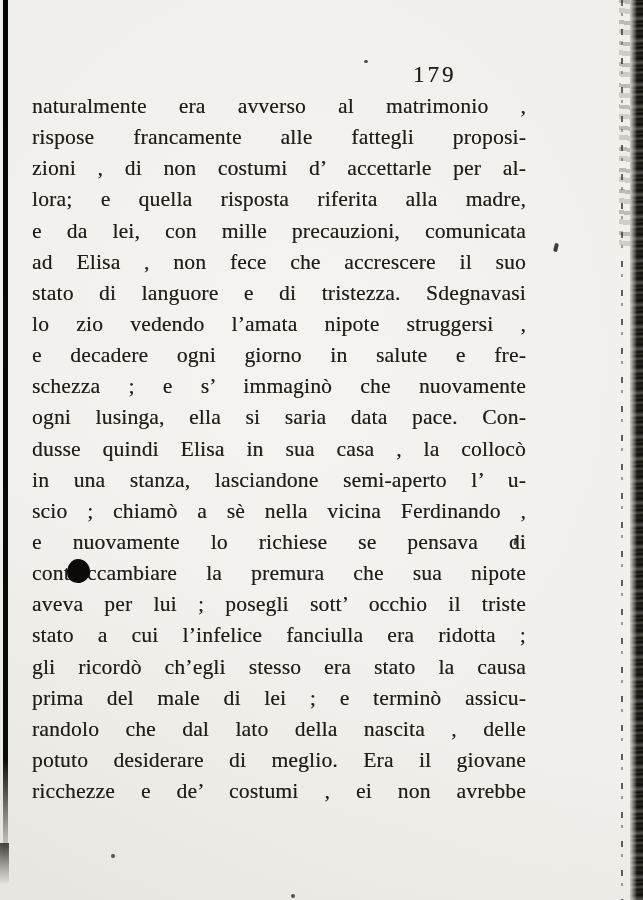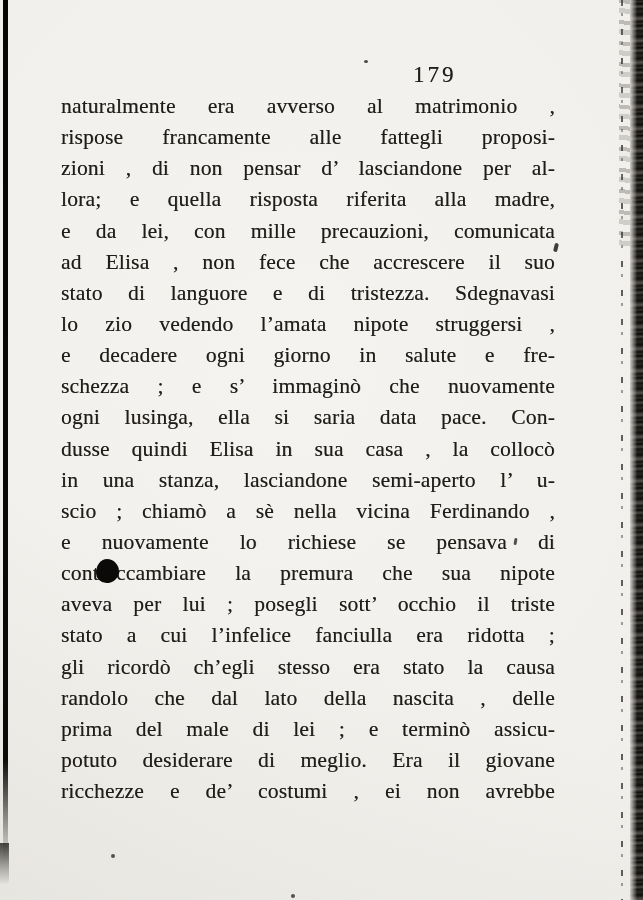--- a/index.html
+++ b/index.html
@@ -15,21 +15,21 @@
     background:
       linear-gradient(25deg, rgba(190,187,179,0.18), rgba(190,187,179,0) 35%),
       radial-gradient(140% 120% at 45% 40%, #f4f3ef 0%, #f1efeb 55%, #eae8e3 100%);
     font-family: "Liberation Serif", "DejaVu Serif", serif;
     color: #1f1d19;
   }
 
   
   .text-block {
     position: absolute;
-    left: 61px;
+    left: 32px;
     top: 91px;
     width: 494px;
   }
   .line {
     height: 31.15px;
     line-height: 31.15px;
     font-size: 21.5px;
     letter-spacing: 0.2px;
     text-align: justify;
     text-align-last: justify;
@@ -146,36 +146,36 @@
   <div class="speck comma-a"></div>
   <div class="speck apos-a"></div>
   <div class="speck dot-b"></div>
   <div class="speck dot-c"></div>
 
   <div class="page-number">179</div>
 
   <div class="text-block">
       <div class="line"><span>naturalmente era avverso al matrimonio ,</span></div>
       <div class="line"><span>rispose francamente alle fattegli proposi-</span></div>
-      <div class="line"><span>zioni , di non pensar d’ lasciandone per al-</span></div>
+      <div class="line"><span>zioni , di non costumi d’ accettarle per al-</span></div>
       <div class="line"><span>lora; e quella risposta riferita alla madre,</span></div>
       <div class="line"><span>e da lei, con mille precauzioni, comunicata</span></div>
       <div class="line"><span>ad Elisa , non fece che accrescere il suo</span></div>
       <div class="line"><span>stato di languore e di tristezza. Sdegnavasi</span></div>
       <div class="line"><span>lo zio vedendo l’amata nipote struggersi ,</span></div>
       <div class="line"><span>e decadere ogni giorno in salute e fre-</span></div>
       <div class="line"><span>schezza ; e s’ immaginò che nuovamente</span></div>
       <div class="line"><span>ogni lusinga, ella </span><span class="u">si</span><span> saria data pace. Con-</span></div>
       <div class="line"><span>dusse quindi Elisa in sua casa , la collocò</span></div>
       <div class="line"><span>in una stanza, lasciandone semi-aperto l’ u-</span></div>
       <div class="line"><span>scio ; chiamò a sè nella vicina Ferdinando ,</span></div>
       <div class="line"><span>e nuovamente lo richiese se pensava di</span></div>
       <div class="line"><span>cont</span><span class="blot">ra</span><span>ccambiare la premura che sua nipote</span></div>
       <div class="line"><span>aveva per lui ; posegli sott’ occhio il triste</span></div>
       <div class="line"><span>stato a cui l’infelice fanciulla era ridotta ;</span></div>
       <div class="line"><span>gli ricordò ch’egli stesso era stato la causa</span></div>
+      <div class="line"><span>prima del male di lei ; e terminò assicu-</span></div>
       <div class="line"><span>randolo che dal lato della nascita , delle</span></div>
-      <div class="line"><span>prima del male di lei ; e terminò assicu-</span></div>
       <div class="line"><span>potuto desiderare di meglio. Era il giovane</span></div>
       <div class="line"><span>ricchezze e de’ costumi , ei non avrebbe</span></div>
     </div>
 
 </div>
 
 </body></html>

